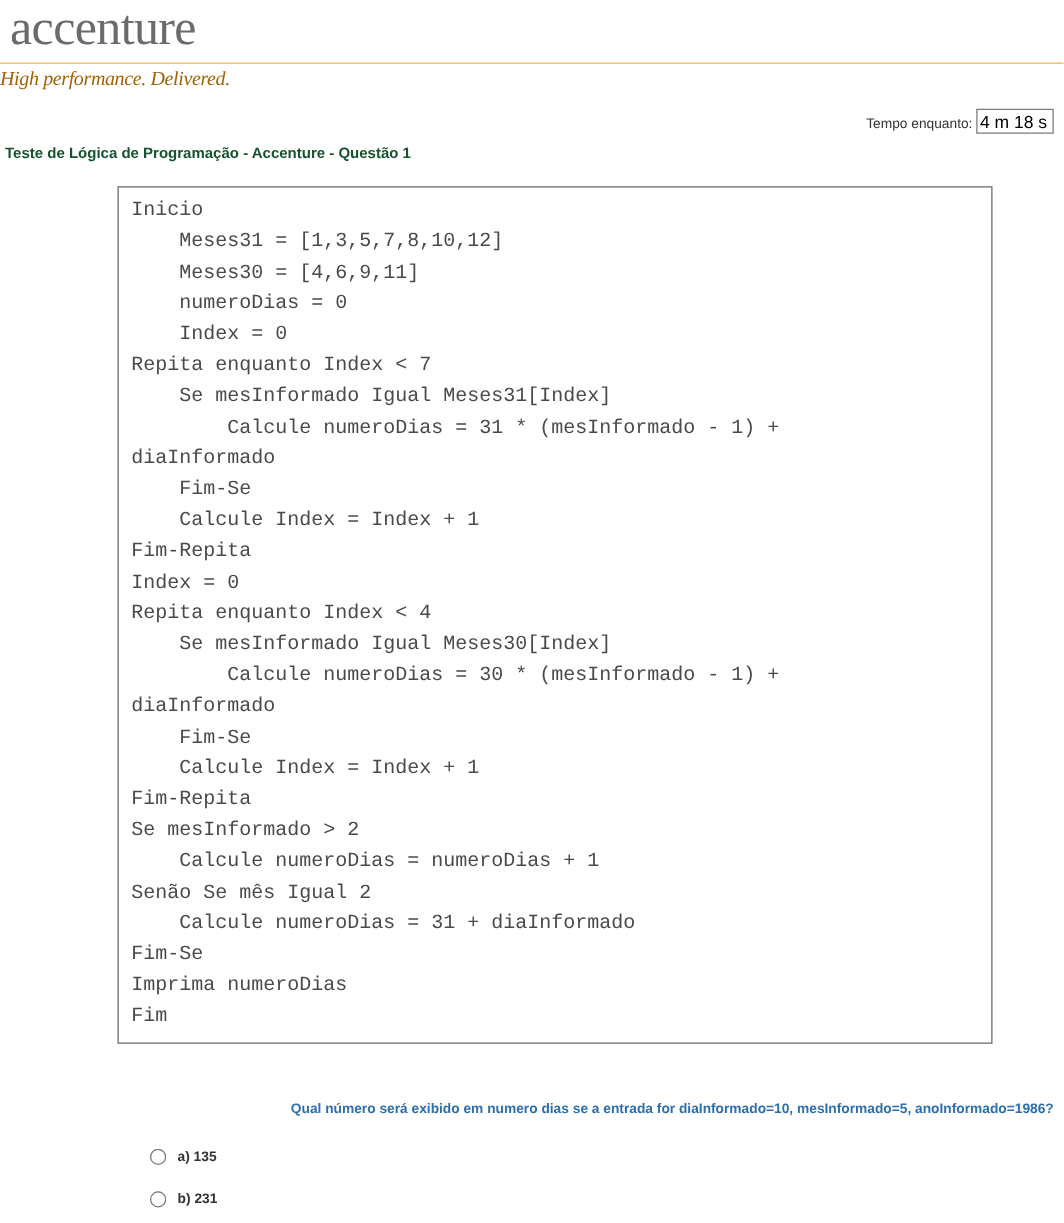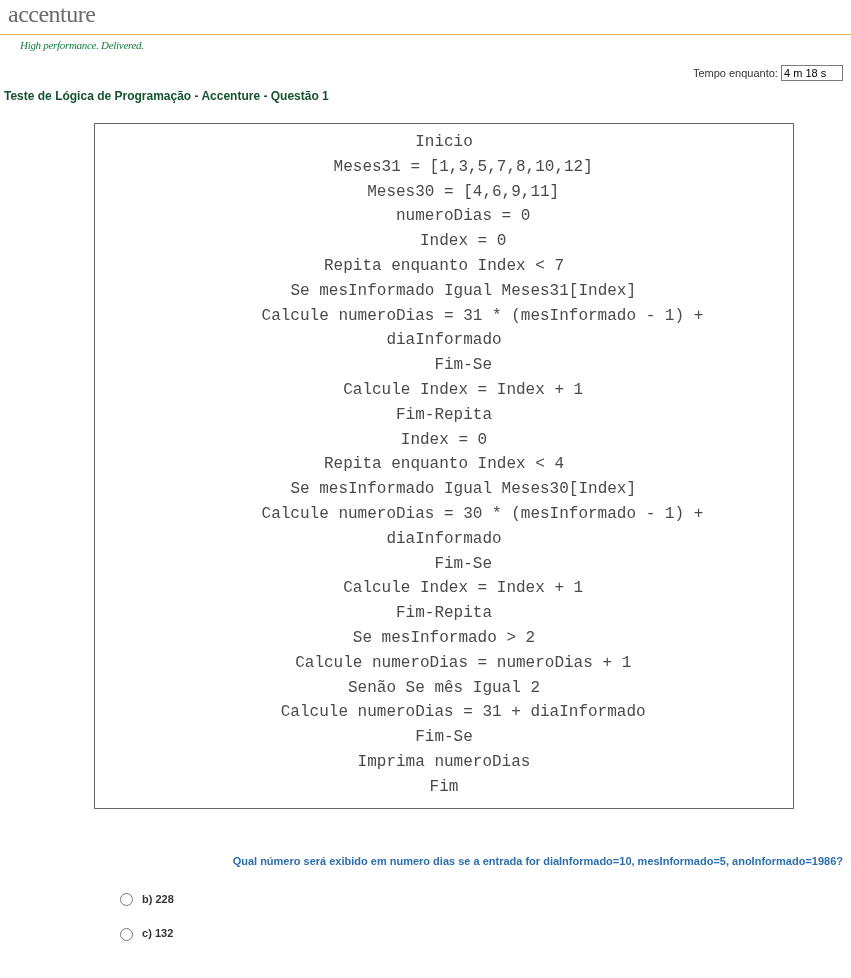--- a/index.html
+++ b/index.html
@@ -10,48 +10,48 @@
     font-size: 11px;
     color: #333;
     background: #fff;
     width: 851px;
   }
   .header {
     padding: 0 8px 2px 8px;
   }
   .logo {
     font-family: Georgia, 'Times New Roman', serif;
-    font-size: 24px;
+    font-size: 40px;
     color: #6b6b6b;
     letter-spacing: -0.5px;
     font-weight: normal;
     line-height: 1;
     padding-top: 2px;
   }
   .hr-orange {
     height: 1px;
     background: #f2b24d;
     margin: 6px 0 4px 0;
   }
   .tagline {
     font-family: Georgia, 'Times New Roman', serif;
     font-style: italic;
-    color: #15803d;
-    font-size: 11px;
-    padding-left: 20px;
+    color: #a16207;
+    font-size: 16px;
+    padding-left: 0;
     letter-spacing: -0.3px;
   }
   .timer-row {
     text-align: right;
     padding: 14px 8px 4px 0;
     font-size: 11px;
   }
   .timer-input {
     width: 62px;
-    font-size: 11px;
+    font-size: 14px;
     font-family: Verdana, Geneva, sans-serif;
     padding: 1px 2px;
     border: 1px solid #7b7b7b;
     text-align: left;
   }
   .test-title {
     color: #14532d;
     font-weight: bold;
     font-size: 12px;
     padding: 4px 0 12px 4px;
@@ -59,21 +59,20 @@
   .code-box {
     margin: 8px 57px 12px 94px;
     border: 1px solid #666;
     padding: 6px 10px 8px 10px;
     font-family: "Courier New", Courier, monospace;
     font-size: 16px;
     color: #4a4a4a;
     line-height: 1.55;
     white-space: pre;
     overflow: hidden;
-    text-align: center;
   }
   .question-text {
     color: #2b6fae;
     font-weight: bold;
     font-size: 11px;
     padding: 34px 8px 10px 32px;
     text-align: right;
   }
   .options {
     padding: 6px 0 4px 120px;
@@ -130,20 +129,24 @@
     Calcule numeroDias = 31 + diaInformado
 Fim-Se
 Imprima numeroDias
 Fim</div>
 
 <div class="question-text">Qual número será exibido em numero dias se a entrada for diaInformado=10, mesInformado=5, anoInformado=1986?</div>
 
 <div class="options">
   <div class="opt-row">
     <input type="radio" name="ans" style="">
-    <span>b) 228</span>
+    <span>a) 135</span>
+  </div>
+  <div class="opt-row">
+    <input type="radio" name="ans" style="">
+    <span>b) 231</span>
   </div>
   <div class="opt-row">
     <input type="radio" name="ans" style="">
     <span>c) 132</span>
   </div>
 
 </div>
 
 </body></html>

